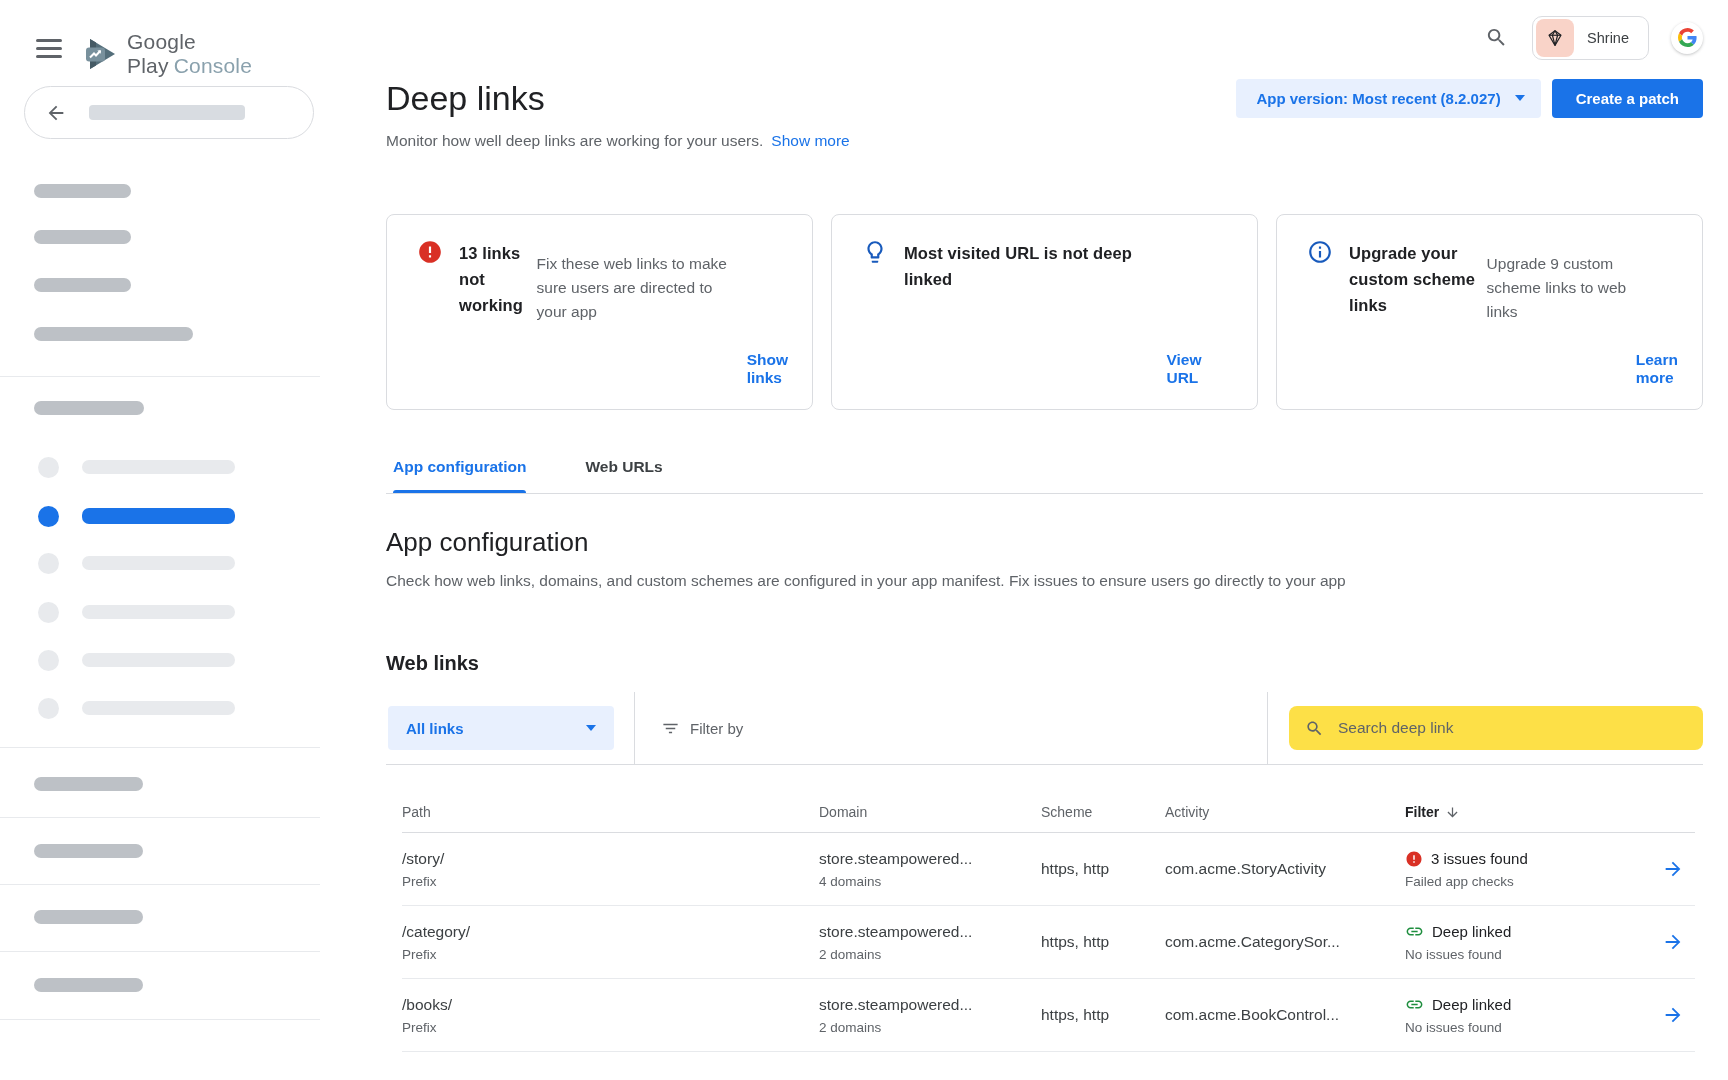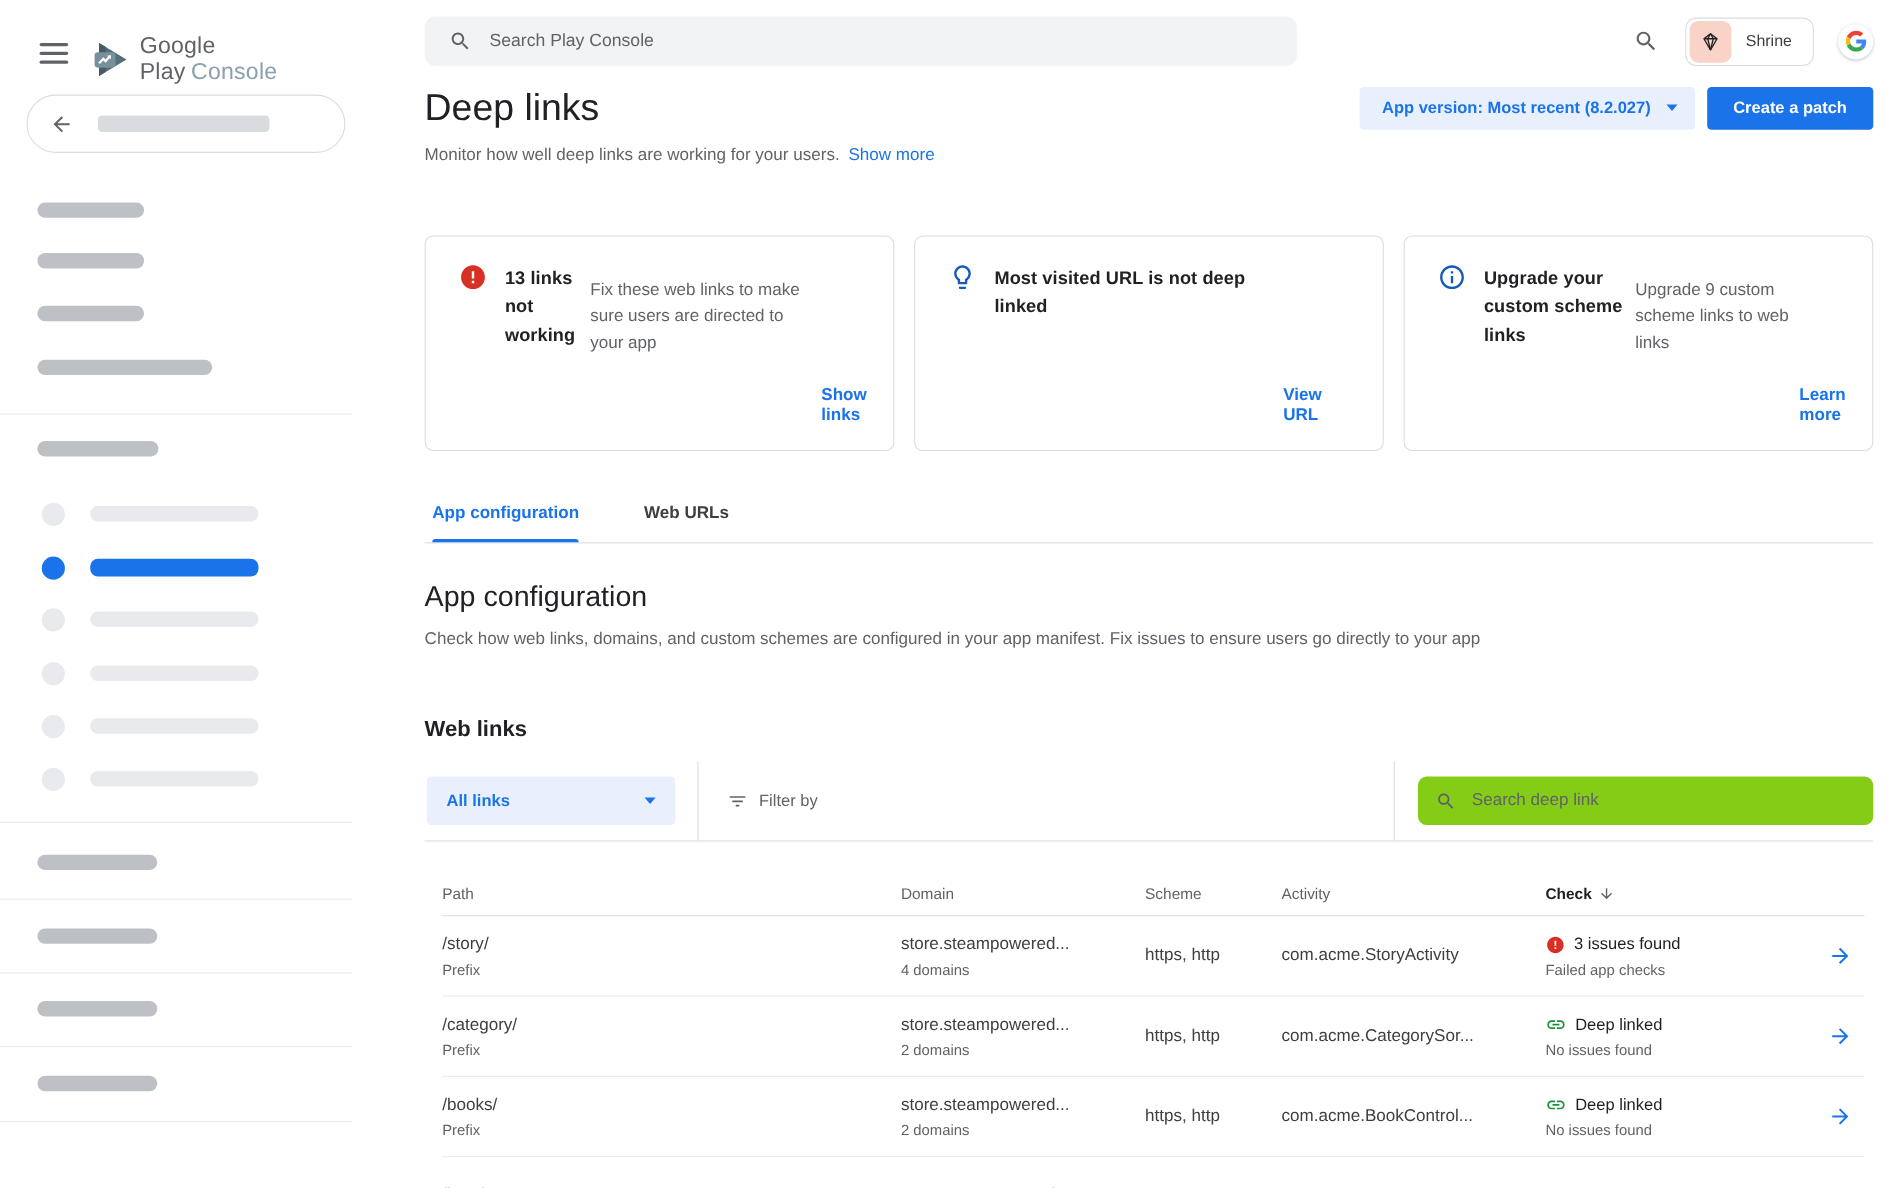--- a/index.html
+++ b/index.html
@@ -85,21 +85,21 @@
   .toolbar { margin-top:16px; height:73px; display:flex; align-items:center; border-bottom:1px solid #dadce0; }
   .alllinks-pill { margin-left:2px; width:226px; height:44px; background:#e8f0fe; border-radius:4px;
     display:flex; align-items:center; padding:0 18px; cursor:pointer; }
   .alllinks-pill .lbl { font-size:15px; font-weight:700; color:#1a73e8; }
   .alllinks-pill .caret { margin-left:auto; }
   .vdiv { width:1px; height:100%; background:#dadce0; }
   .vdiv.d1 { margin-left:20px; }
   .vdiv.d2 { margin-left:auto; }
   .filterby { display:flex; align-items:center; margin-left:26px; cursor:pointer; }
   .filterby .txt { margin-left:10px; font-size:15px; color:#5f6368; }
-  .search-deep { margin-left:21px; width:414px; height:44px; background:#84cc16; border-radius:8px;
+  .search-deep { margin-left:21px; width:414px; height:44px; background:#fde047; border-radius:8px;
     display:flex; align-items:center; padding:0 16px; }
   .search-deep input { border:none; outline:none; background:transparent; font-size:15.5px; color:#3c4043;
     font-family:"Liberation Sans", sans-serif; margin-left:14px; width:330px; }
 
   
   .table { padding:0 8px 0 16px; }
   .thead { height:68px; display:flex; align-items:flex-end; padding-bottom:12px; border-bottom:1px solid #dadce0; }
   .th { font-size:14px; color:#5f6368; }
   .th.sorted { color:#202124; font-weight:700; display:flex; align-items:center; gap:6px; }
   .trow { height:73px; display:flex; align-items:center; border-bottom:1px solid #e8eaed; }
@@ -189,28 +189,20 @@
   <span class="sb-divider" style="top:872px;"></span>
   <span class="skel-dark" style="left:34px; top:898px; width:109px;"></span>
   <span class="sb-divider" style="top:939px;"></span>
   <span class="skel-dark" style="left:34px; top:966px; width:109px;"></span>
   <span class="sb-divider" style="top:1007px;"></span>
 </aside>
 
 <div class="main">
 
   <div class="topbar">
-    <div class="search-main">
-      <span>
-        <svg width="21" height="21" viewBox="0 0 24 24" fill="#5f6368">
-            <path d="M15.5 14h-.79l-.28-.27C15.41 12.59 16 11.11 16 9.5 16 5.91 13.09 3 9.5 3S3 5.91 3 9.5 5.91 16 9.5 16c1.61 0 3.09-.59 4.23-1.57l.27.28v.79l5 4.99L20.49 19l-4.99-5zm-6 0C7.01 14 5 11.99 5 9.5S7.01 5 9.5 5 14 7.01 14 9.5 11.99 14 9.5 14z"></path>
-          </svg>
-      </span>
-      <input type="text" placeholder="Search Play Console" style="">
-    </div>
     <div class="topbar-right">
       <span class="top-search-btn">
         <svg width="23" height="23" viewBox="0 0 24 24" fill="#5f6368">
             <path d="M15.5 14h-.79l-.28-.27C15.41 12.59 16 11.11 16 9.5 16 5.91 13.09 3 9.5 3S3 5.91 3 9.5 5.91 16 9.5 16c1.61 0 3.09-.59 4.23-1.57l.27.28v.79l5 4.99L20.49 19l-4.99-5zm-6 0C7.01 14 5 11.99 5 9.5S7.01 5 9.5 5 14 7.01 14 9.5 11.99 14 9.5 14z"></path>
           </svg>
       </span>
       <div class="app-pill">
         <span class="app-icon">
           <svg width="22" height="22" viewBox="0 0 24 24" fill="none" stroke="#202124" stroke-width="1.3" stroke-linejoin="round">
             <path d="M12 4 L18.5 9 L12 20 L5.5 9 Z"></path>
@@ -319,21 +311,21 @@
     </div>
   </div>
 
   <div class="table">
     <div class="thead">
       <div class="th col-path">Path</div>
       <div class="th col-domain">Domain</div>
       <div class="th col-scheme">Scheme</div>
       <div class="th col-activity">Activity</div>
       <div class="th col-status sorted">
-        <span>Check</span>
+        <span>Filter</span>
         <span>
           <svg width="15" height="15" viewBox="0 0 24 24" fill="#5f6368">
               <path d="M20 12l-1.41-1.41L13 16.17V4h-2v12.17l-5.58-5.59L4 12l8 8 8-8z"></path>
             </svg>
         </span>
       </div>
     </div>
 
     <div class="trow">
       <div class="col-path">

